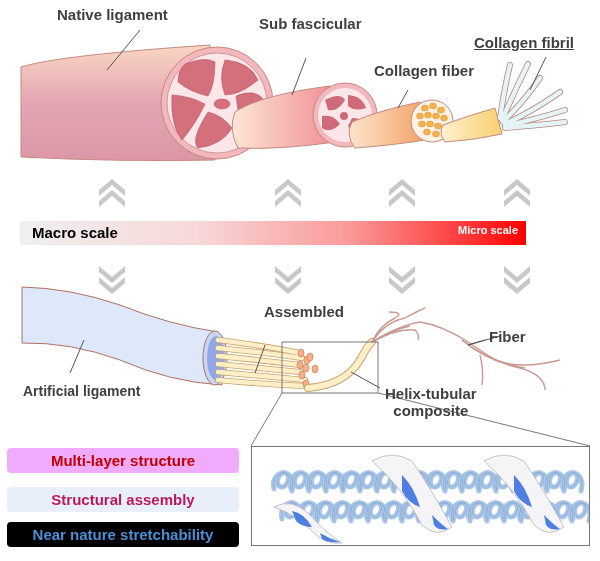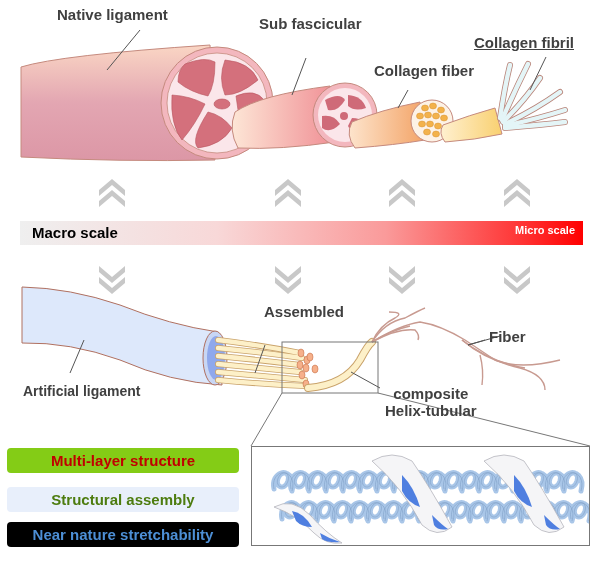--- a/index.html
+++ b/index.html
@@ -1,20 +1,20 @@
 <!DOCTYPE html>
 <html><head>
 <meta charset="utf-8">
 <style>
   html, body { margin:0; padding:0; background:#ffffff; }
   body { width:600px; height:561px; position:relative; overflow:hidden;
          font-family:"Liberation Sans", sans-serif; }
   .lbl { position:absolute; font-weight:bold; color:#404040; font-size:15px; line-height:17px; text-align:center; white-space:nowrap; }
   svg.art { position:absolute; left:0; top:0; }
-  .scale-bar { position:absolute; left:20px; top:221px; width:563px; height:24px;
+  .scale-bar { position:absolute; left:20px; top:221px; width:506px; height:24px;
                background:linear-gradient(to right,#efefef 0%,#f8d8d8 35%,#fa9a9a 65%,#ff3030 90%,#ff0000 100%); }
   .scale-left { position:absolute; left:12px; top:3px; font-weight:bold; font-size:15px; color:#000; }
   .scale-right { position:absolute; right:8px; top:3px; font-weight:bold; font-size:11px; color:#fff; }
   .feature { position:absolute; left:7px; width:232px; height:25px; border-radius:4px;
              font-weight:bold; font-size:15px; line-height:25px; text-align:center; white-space:nowrap; }
   .zoom-box { position:absolute; left:251px; top:446px; width:339px; height:100px;
               border:1px solid #777; background:#fff; box-sizing:border-box; overflow:hidden; }
 </style>
 </head>
 <body>
@@ -228,26 +228,26 @@
   <span class="scale-left">Macro scale</span>
   <span class="scale-right">Micro scale</span>
 </div>
 
 <div class="lbl" style="left:23px; top:383px; font-size:14px;text-align:center;">Artificial ligament</div>
 <div class="lbl" style="left:218px; top:303px;margin-left:46px;">
   <div>Assembled</div>
 </div>
 <div class="lbl" style="left:489px; top:328px;">Fiber</div>
 <div class="lbl" style="left:385px; top:385px;">
+  <div>Helix-tubular</div>
   <div>composite</div>
-  <div>Helix-tubular</div>
-</div>
-
-<div class="feature" id="feat0" style="top: 448px; color: rgb(192, 0, 0); background: #84cc16;">Multi-layer structure</div>
-<div class="feature" id="feat1" style="top: 487px; color: #4d7c0f; background: rgb(232, 239, 251);">Structural assembly</div>
+</div>
+
+<div class="feature" id="feat0" style="top: 448px; color: rgb(192, 0, 0); background: #f0abfc;">Multi-layer structure</div>
+<div class="feature" id="feat1" style="top: 487px; color: #be185d; background: rgb(232, 239, 251);">Structural assembly</div>
 <div class="feature" id="feat2" style="top: 522px; color: rgb(77, 143, 214); background: #000000;">Near nature stretchability</div>
 
 <div class="zoom-box">
   <svg width="339" height="100" viewBox="0 0 339 100">
     <g id="knit" fill="none" stroke="#a9c6e8" stroke-width="5" stroke-linecap="round">
         <path d="M22,42 C18,24 40,20 36,34 C32,46 20,38 28,28 C34,22 44,30 40,44"></path>
         <path d="M39,42 C35,24 57,20 53,34 C49,46 37,38 45,28 C51,22 61,30 57,44"></path>
         <path d="M56,42 C52,24 74,20 70,34 C66,46 54,38 62,28 C68,22 78,30 74,44"></path>
         <path d="M73,42 C69,24 91,20 87,34 C83,46 71,38 79,28 C85,22 95,30 91,44"></path>
         <path d="M90,42 C86,24 108,20 104,34 C100,46 88,38 96,28 C102,22 112,30 108,44"></path>

